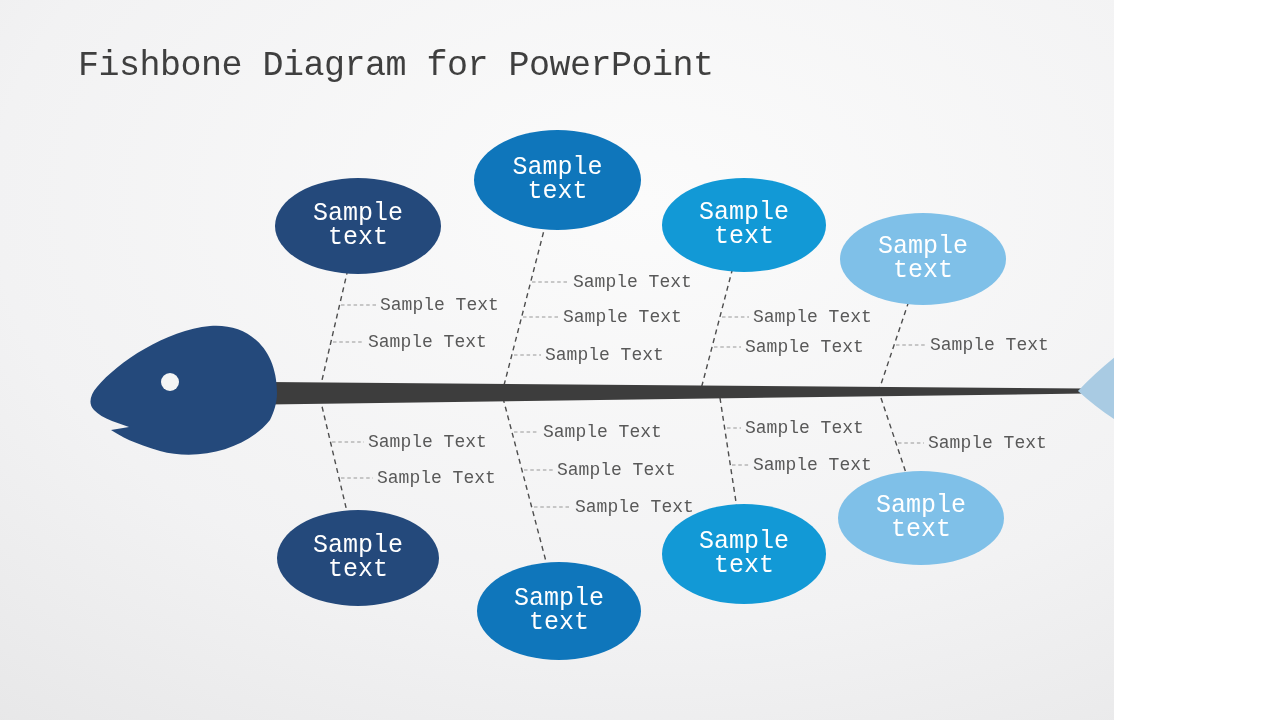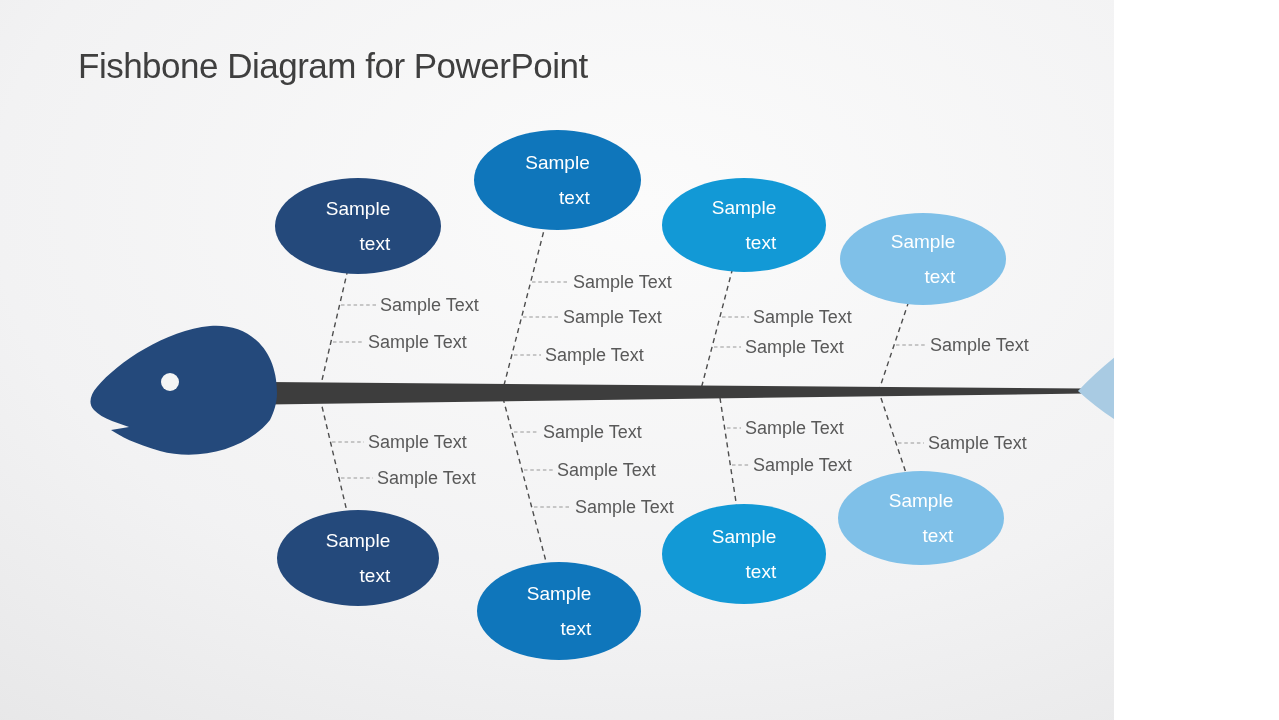--- a/index.html
+++ b/index.html
@@ -1,35 +1,35 @@
 <!DOCTYPE html>
 <html><head>
 <meta charset="utf-8">
 <style>
   html,body{margin:0;padding:0;}
   .stage{
     position:relative;
     width:1114px;height:720px;
     overflow:hidden;
-    font-family:Liberation Sans, sans-serif;
+    font-family:Liberation Mono, monospace;
     background:radial-gradient(ellipse 130% 130% at 58% 28%, #fbfbfb 0%, #f2f2f3 45%, #e6e6e7 75%, #d8d8d9 100%);
   }
   .title{
     position:absolute;left:78px;top:46px;
     font-size:35px;line-height:40px;
     color:#3f3f3f;letter-spacing:-0.5px;
   }
   svg.fb{position:absolute;left:0;top:0;}
   .node{
     position:absolute;
     border-radius:50%;
     display:flex;align-items:center;justify-content:center;
-    text-align:right;
+    text-align:center;
     color:#ffffff;
-    font-size:19px;line-height:35px;
+    font-size:25px;line-height:24px;
     white-space:pre-line;
   }
   .sub{
     position:absolute;
     font-size:18px;line-height:22px;
     color:#595959;
     white-space:nowrap;
   }
 </style>
 </head>

